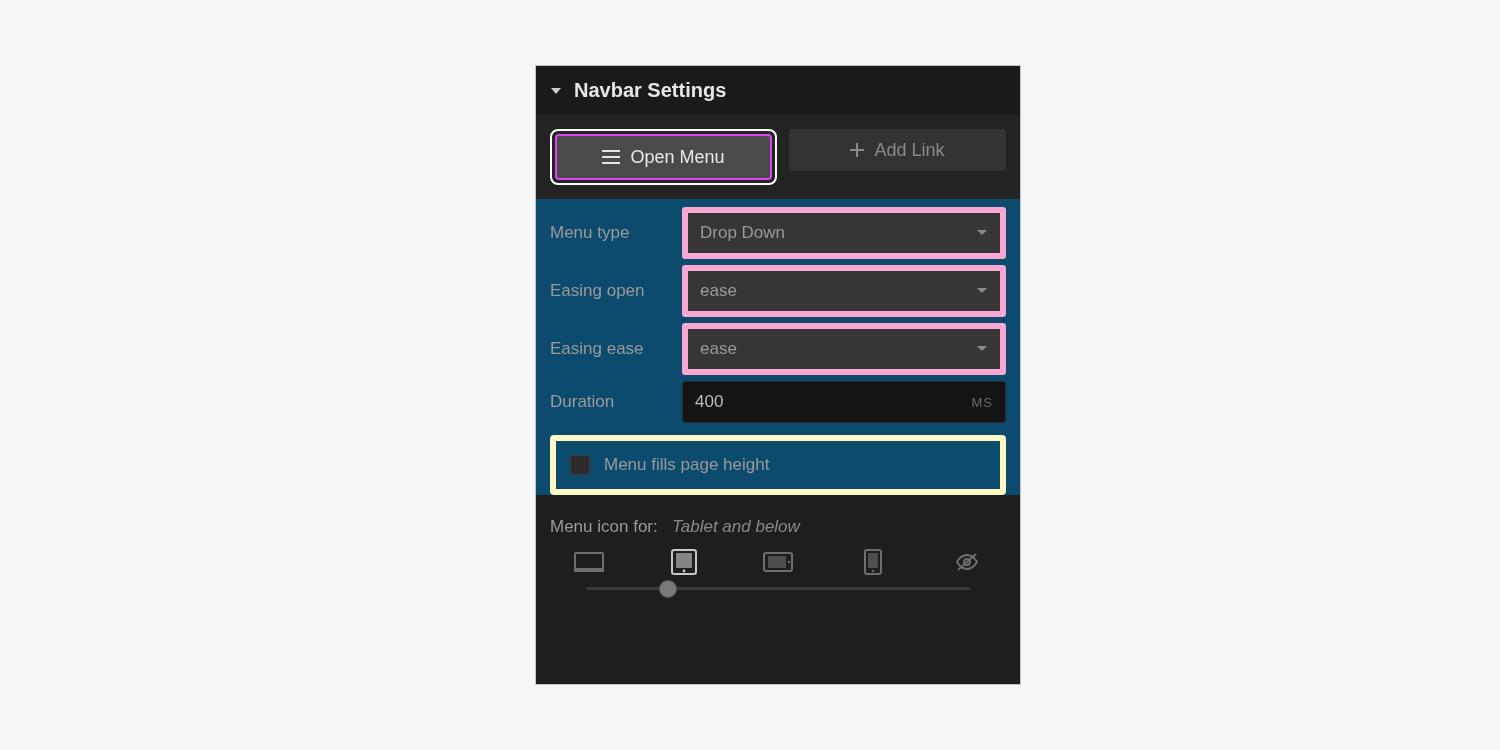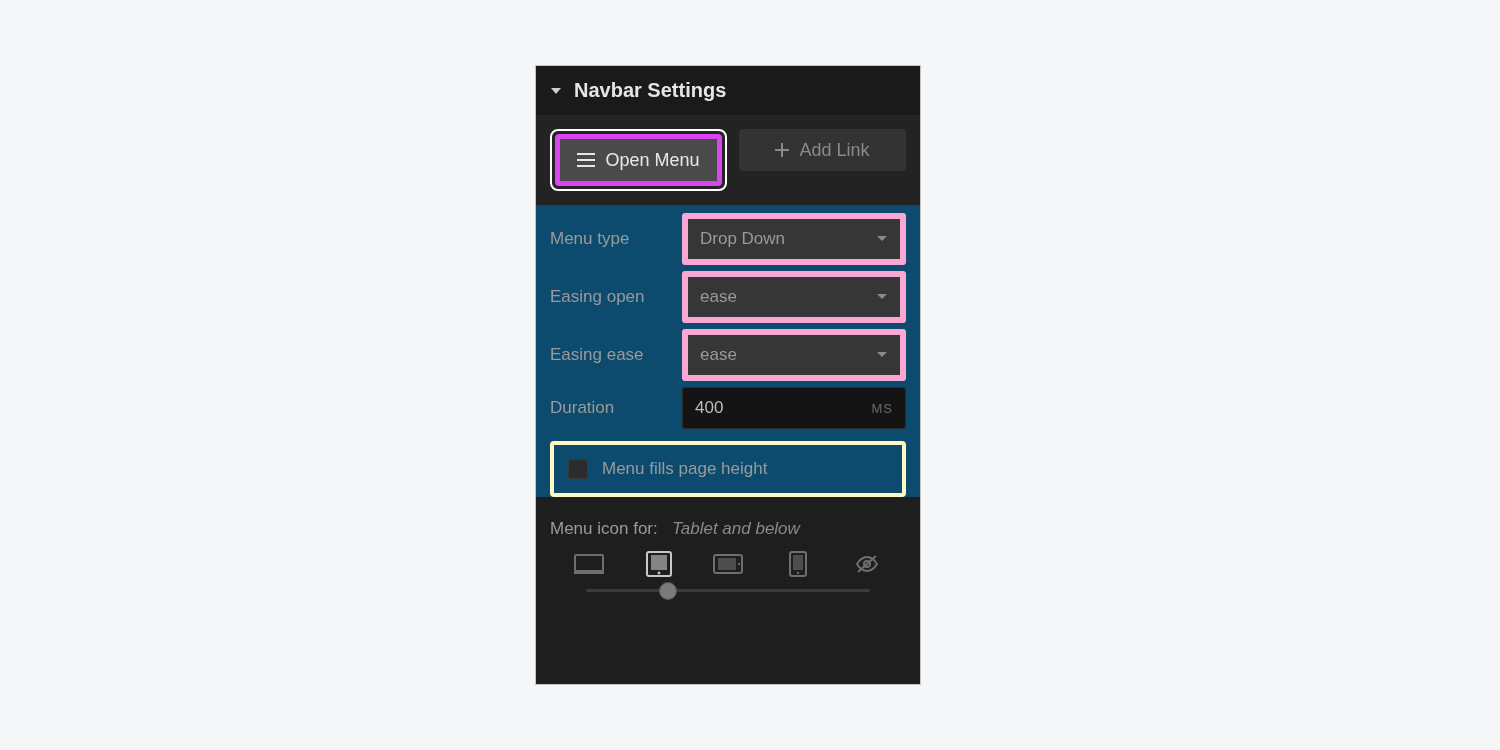--- a/index.html
+++ b/index.html
@@ -1,30 +1,30 @@
 <!DOCTYPE html>
 <html><head>
 <meta charset="utf-8">
 <style>
   html,body{margin:0;padding:0;width:1500px;height:750px;background:#F5F6F8;font-family:-apple-system,BlinkMacSystemFont,"Segoe UI",Arial,sans-serif;}
-  .panel{position:absolute;left:536px;top:66px;width:384px;height:618px;background:#1e1e1e;display:flex;flex-direction:column;box-shadow:0 0 0 1px rgba(0,0,0,.2);}
+  .panel{position:absolute;left:536px;top:66px;width:484px;height:618px;background:#1e1e1e;display:flex;flex-direction:column;box-shadow:0 0 0 1px rgba(0,0,0,.2);}
   .section-header{display:flex;align-items:center;gap:12px;padding:13px 16px 13px 14px;color:#e6e6e6;font-size:20px;font-weight:600;background:#1a1a1a;}
   .section-header svg{flex:none;}
   .btn-row{display:flex;gap:12px;padding:14px 14px 14px 14px;background:#232323;}
   .btn{flex:1;display:flex;align-items:center;justify-content:center;gap:10px;height:42px;border-radius:4px;font-size:18px;}
   .btn-primary-wrap{padding:3px;border:2px solid #fff;border-radius:8px;flex:1;display:flex;}
-  .btn-primary{background:#4a4a4a;border:5px solid #d946ef;color:#e8e8e8;width:100%;}
+  .btn-primary{background:#4a4a4a;border:2px solid #d946ef;color:#e8e8e8;width:100%;}
   .btn-secondary{background:#333333;color:#8a8a8a;}
   .settings{padding:8px 14px 0 14px;display:flex;flex-direction:column;gap:6px;background:#0c4a6e;}
   .row{display:flex;align-items:center;gap:12px;}
   .label{width:120px;color:#9a9a9a;font-size:17px;}
   .select{flex:1;height:40px;background:#363636;border:6px solid #f9a8d4;border-radius:3px;display:flex;align-items:center;justify-content:space-between;padding:0 12px;color:#9a9a9a;font-size:17px;}
   .input{flex:1;height:40px;background:#141414;border:1px solid #2a2a2a;border-radius:3px;display:flex;align-items:center;justify-content:space-between;padding:0 12px;color:#bdbdbd;font-size:17px;text-align:right;}
   .unit{color:#6a6a6a;font-size:13px;letter-spacing:1px;}
-  .check-block{margin-top:6px;border:4px solid #fef9c3;border-radius:4px;padding:14px 14px;display:flex;flex-direction:column;gap:14px;}
+  .check-block{margin-top:6px;border:6px solid #fef9c3;border-radius:4px;padding:14px 14px;display:flex;flex-direction:column;gap:14px;}
   .chk{display:flex;align-items:center;gap:14px;}
   .box{width:18px;height:18px;background:#2c2c2c;border:1px solid #3a3a3a;border-radius:3px;flex:none;}
   .chk-label{color:#9a9a9a;font-size:17px;}
   .menu-icon-row{padding:22px 8px 6px 14px;color:#9a9a9a;font-size:17px;}
   .italic{font-style:italic;color:#8a8a8a;}
   .devices{display:flex;align-items:center;justify-content:space-between;padding:8px 38px 2px 38px;}
   .device{width:30px;height:22px;display:flex;align-items:center;justify-content:center;color:#6e6e6e;}
   .device.active{color:#c8c8c8;}
   .slider-track{position:relative;margin:12px 50px 0 50px;height:3px;background:#3a3a3a;border-radius:2px;}
   .slider-thumb{position:absolute;top:-7px;width:16px;height:16px;background:#7a7a7a;border-radius:50%;border:1px solid #555;}

